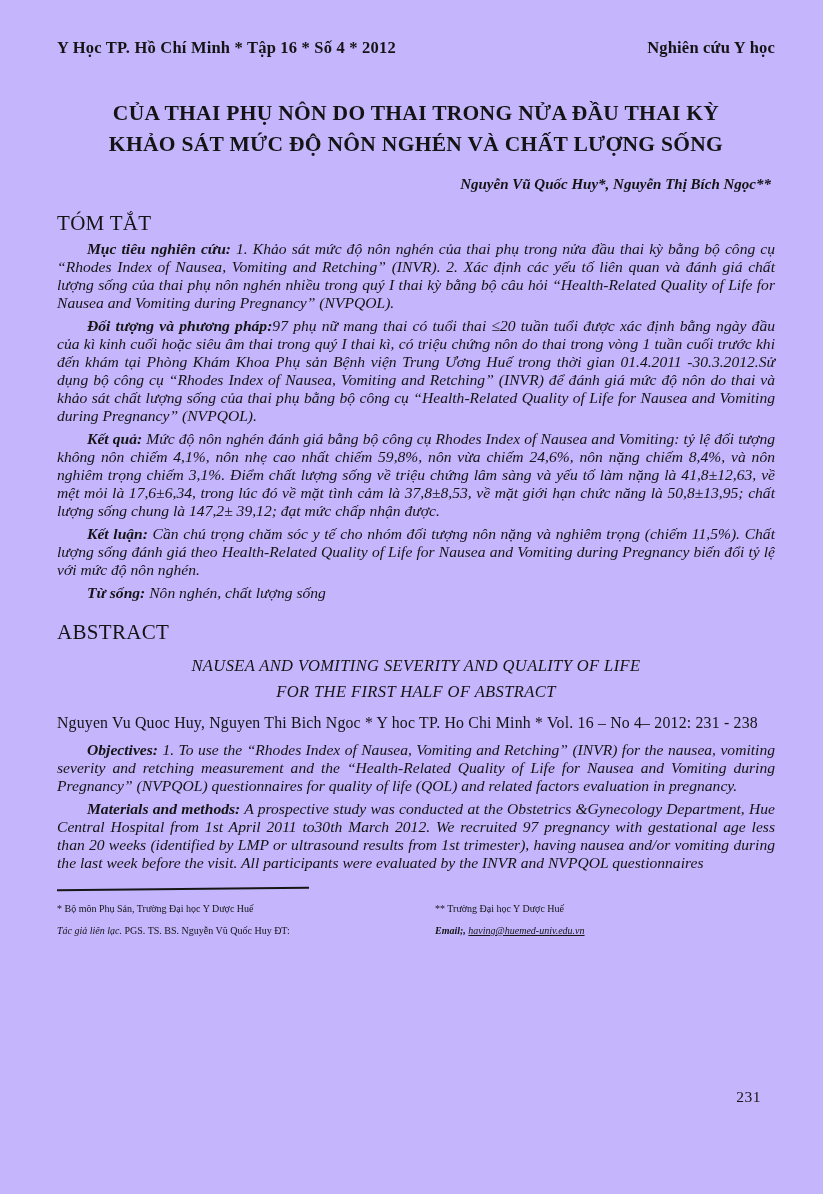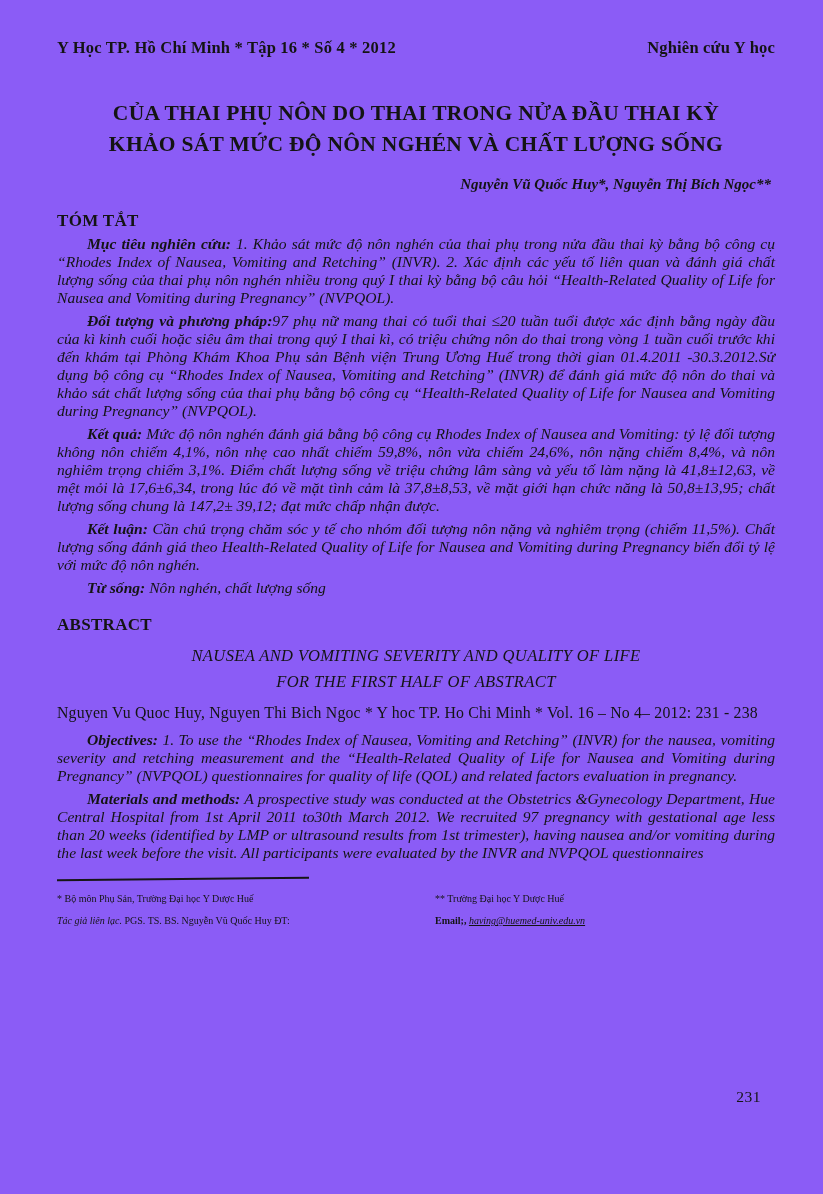--- a/index.html
+++ b/index.html
@@ -1,20 +1,20 @@
 <!DOCTYPE html>
 <html><head>
 <meta charset="utf-8">
 <style>
   html,body{margin:0;padding:0;background:#e8e8e8;}
   .page{
     position:relative;
     width:823px;height:1194px;
     margin:0 auto;
-    background:#8b5cf6;
+    background:#c4b5fd;
     color:#141414;
     font-family:"Liberation Serif","DejaVu Serif",serif;
     box-sizing:border-box;
     padding:38px 48px 0 57px;
     overflow:hidden;
   }
   .running-head{
     display:flex;justify-content:space-between;align-items:baseline;
     font-weight:bold;font-size:16.5px;letter-spacing:.2px;
   }
@@ -22,21 +22,21 @@
     margin-top:40px;text-align:center;
     font-weight:bold;font-size:21.5px;line-height:31px;letter-spacing:.3px;
   }
   .authors-line{
     margin-top:16px;text-align:right;
     font-weight:bold;font-style:italic;font-size:15px;
     padding-right:4px;
   }
   .sec-heading{
     margin-top:18px;margin-bottom:4px;
-    font-weight:bold;font-size:17px;letter-spacing:.3px;
+    font-weight:normal;font-size:21px;letter-spacing:.3px;
   }
   .body-par{
     margin:0 0 5px 0;
     font-style:italic;font-size:15.6px;line-height:18px;
     text-align:justify;text-indent:30px;
   }
   .body-par .lead{font-weight:bold;}
   .body-par.no-justify{text-align:left;}
   .abs-title{
     margin-top:8px;text-align:center;
@@ -52,21 +52,21 @@
   .footnote-rule{
     width:252px;height:0;border:none;border-top:2.5px solid #161616;
     margin:0 0 8px 0;transform:rotate(-0.6deg);
   }
   .footnote-cols{
     display:flex;font-size:10px;line-height:22px;
   }
   .fn-left{width:378px;flex:none;}
   .fn-right{flex:1;}
   .fn-italic{font-style:italic;}
-  .fn-bold-italic{font-weight:bold;}
+  .fn-bold-italic{font-style:italic;font-weight:bold;}
   .fn-email{font-style:italic;text-decoration:underline;color:#141414;}
   .page-number{
     position:absolute;right:62px;bottom:88px;
     font-size:15.5px;letter-spacing:.5px;
   }
 </style>
 </head>
 <body>
 
 <div class="page">

